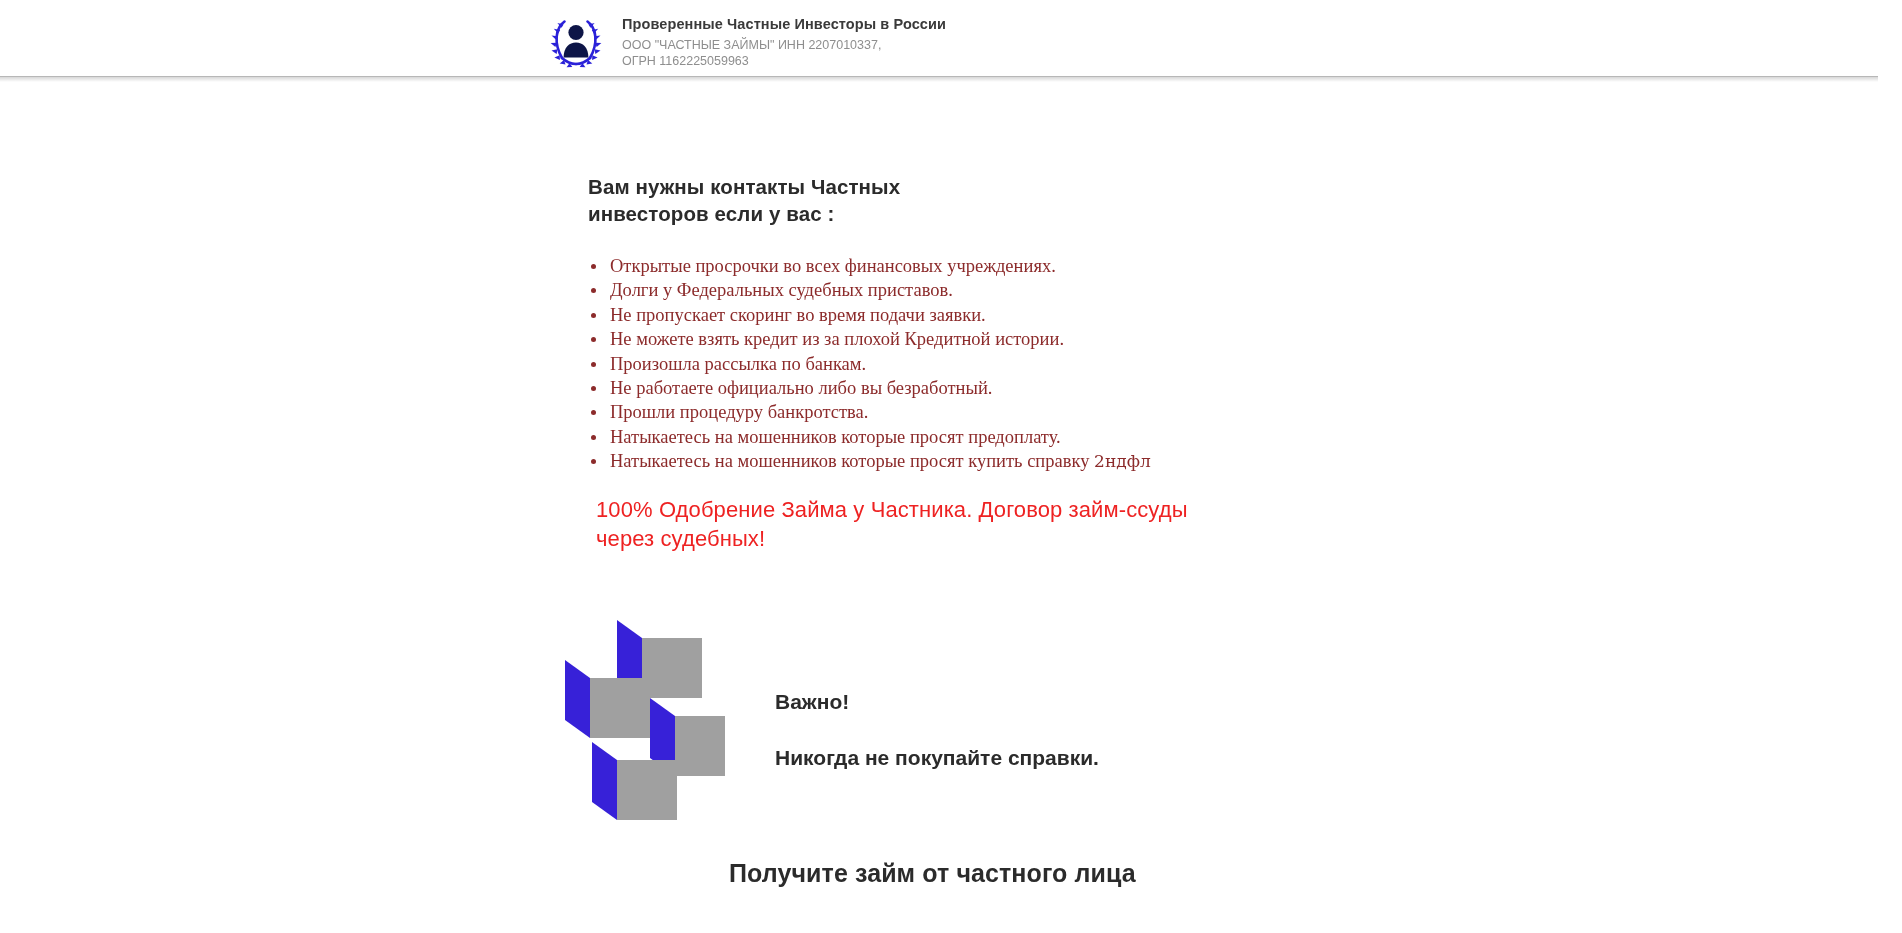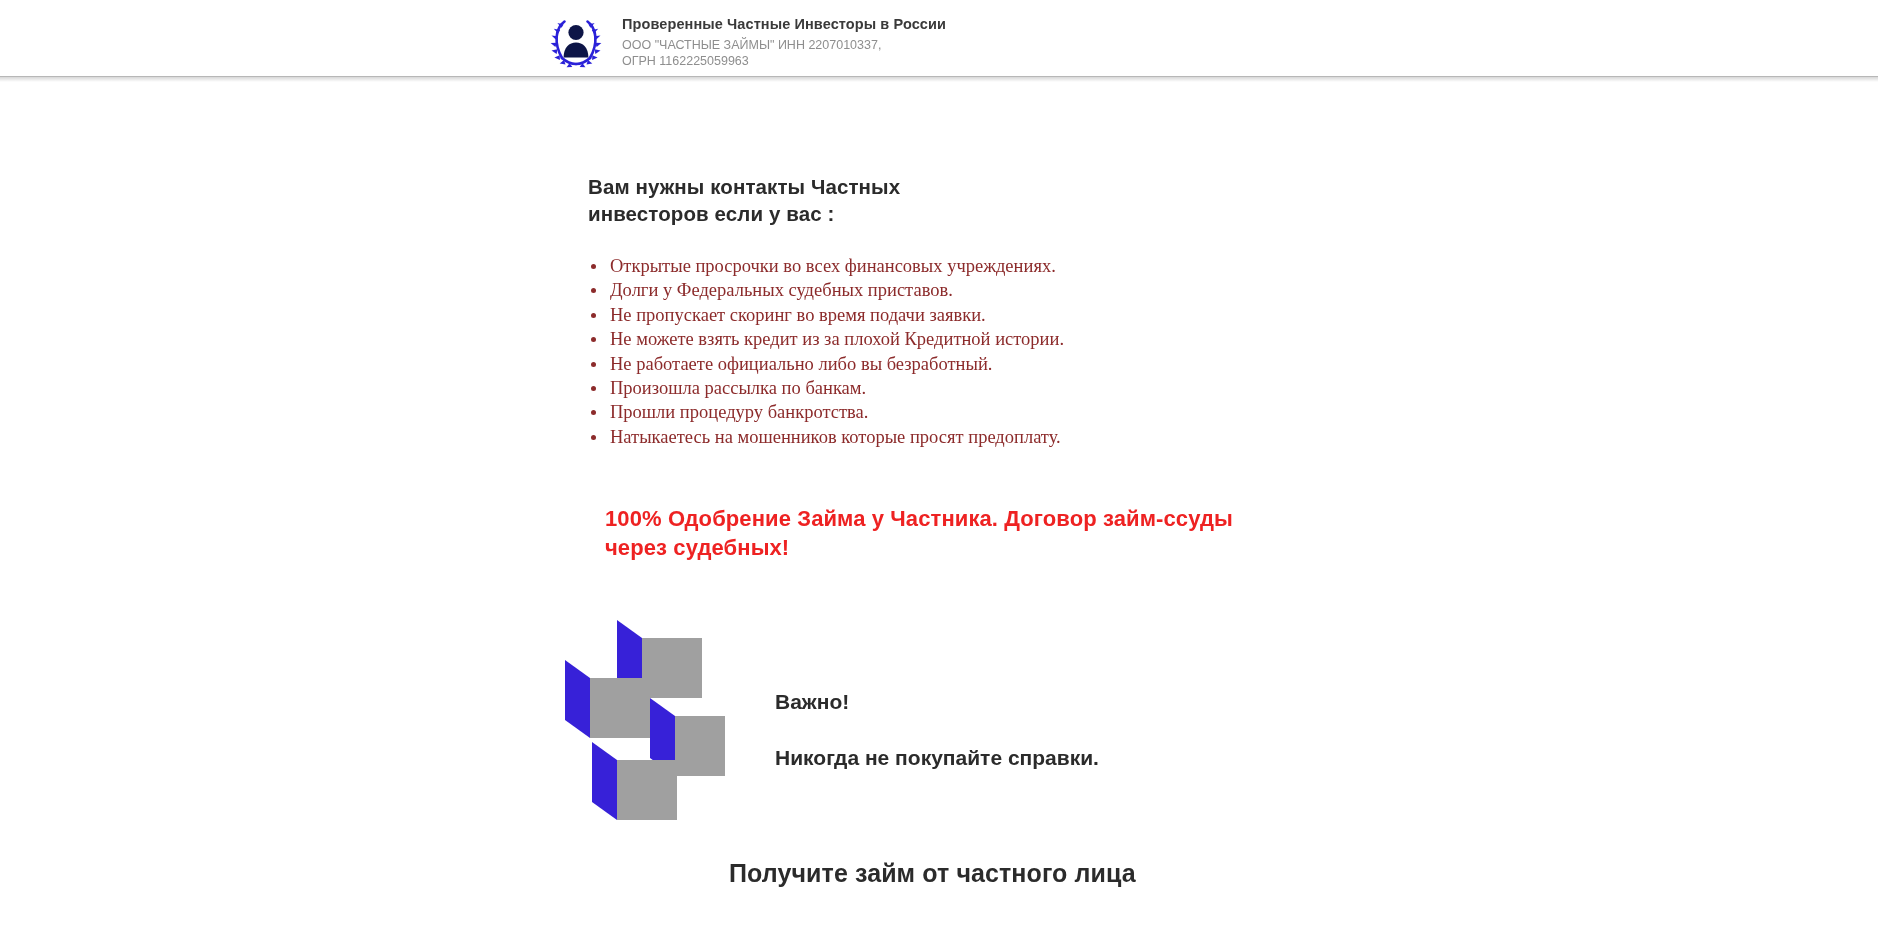--- a/index.html
+++ b/index.html
@@ -135,24 +135,24 @@
   .problem-list li .tail {
     font-family: "DejaVu Serif", serif;
     font-size: 17px;
   }
 
   .promo-banner {
     position: absolute;
     left: 589px;
     top: 410px;
     width: 720px;
-    margin: 16px;
+    margin: 7px;
     font-family: "Liberation Sans", sans-serif;
     font-size: 22px;
-    font-weight: bold;
+    font-weight: normal;
     color: #ee2222;
     line-height: 29px;
     letter-spacing: 0.1px;
   }
 
   
   .figure-wrap {
     position: absolute;
     left: 565px;
     top: 542px;
@@ -248,24 +248,25 @@
   <h1 class="lead-heading">
     <span>Вам нужны контакты Частных</span><br>
     <span>инвесторов если у вас :</span>
   </h1>
 
   <ul class="problem-list">
     <li><span>Открытые просрочки во всех финансовых учреждениях.</span></li>
     <li><span>Долги у Федеральных судебных приставов.</span></li>
     <li><span>Не пропускает скоринг во время подачи заявки.</span></li>
     <li><span>Не можете взять кредит из за плохой Кредитной истории.</span></li>
+    <li><span>Произошла рассылка по банкам.</span></li>
     <li><span>Не работаете официально либо вы безработный.</span></li>
-    <li><span>Произошла рассылка по банкам.</span></li>
     <li><span>Прошли процедуру банкротства.</span></li>
     <li><span>Натыкаетесь на мошенников которые просят предоплату.</span></li>
+    <li><span>Натыкаетесь на мошенников которые просят купить справку </span><span class="tail">2ндфл</span></li>
   </ul>
 
   <p class="promo-banner">
     <span>100% Одобрение  Займа у Частника. Договор займ-ссуды</span><br>
     <span>через судебных!</span>
   </p>
 
   <div class="figure-wrap">
     <svg width="160" height="202" viewBox="0 0 160 202" aria-hidden="true">
 

